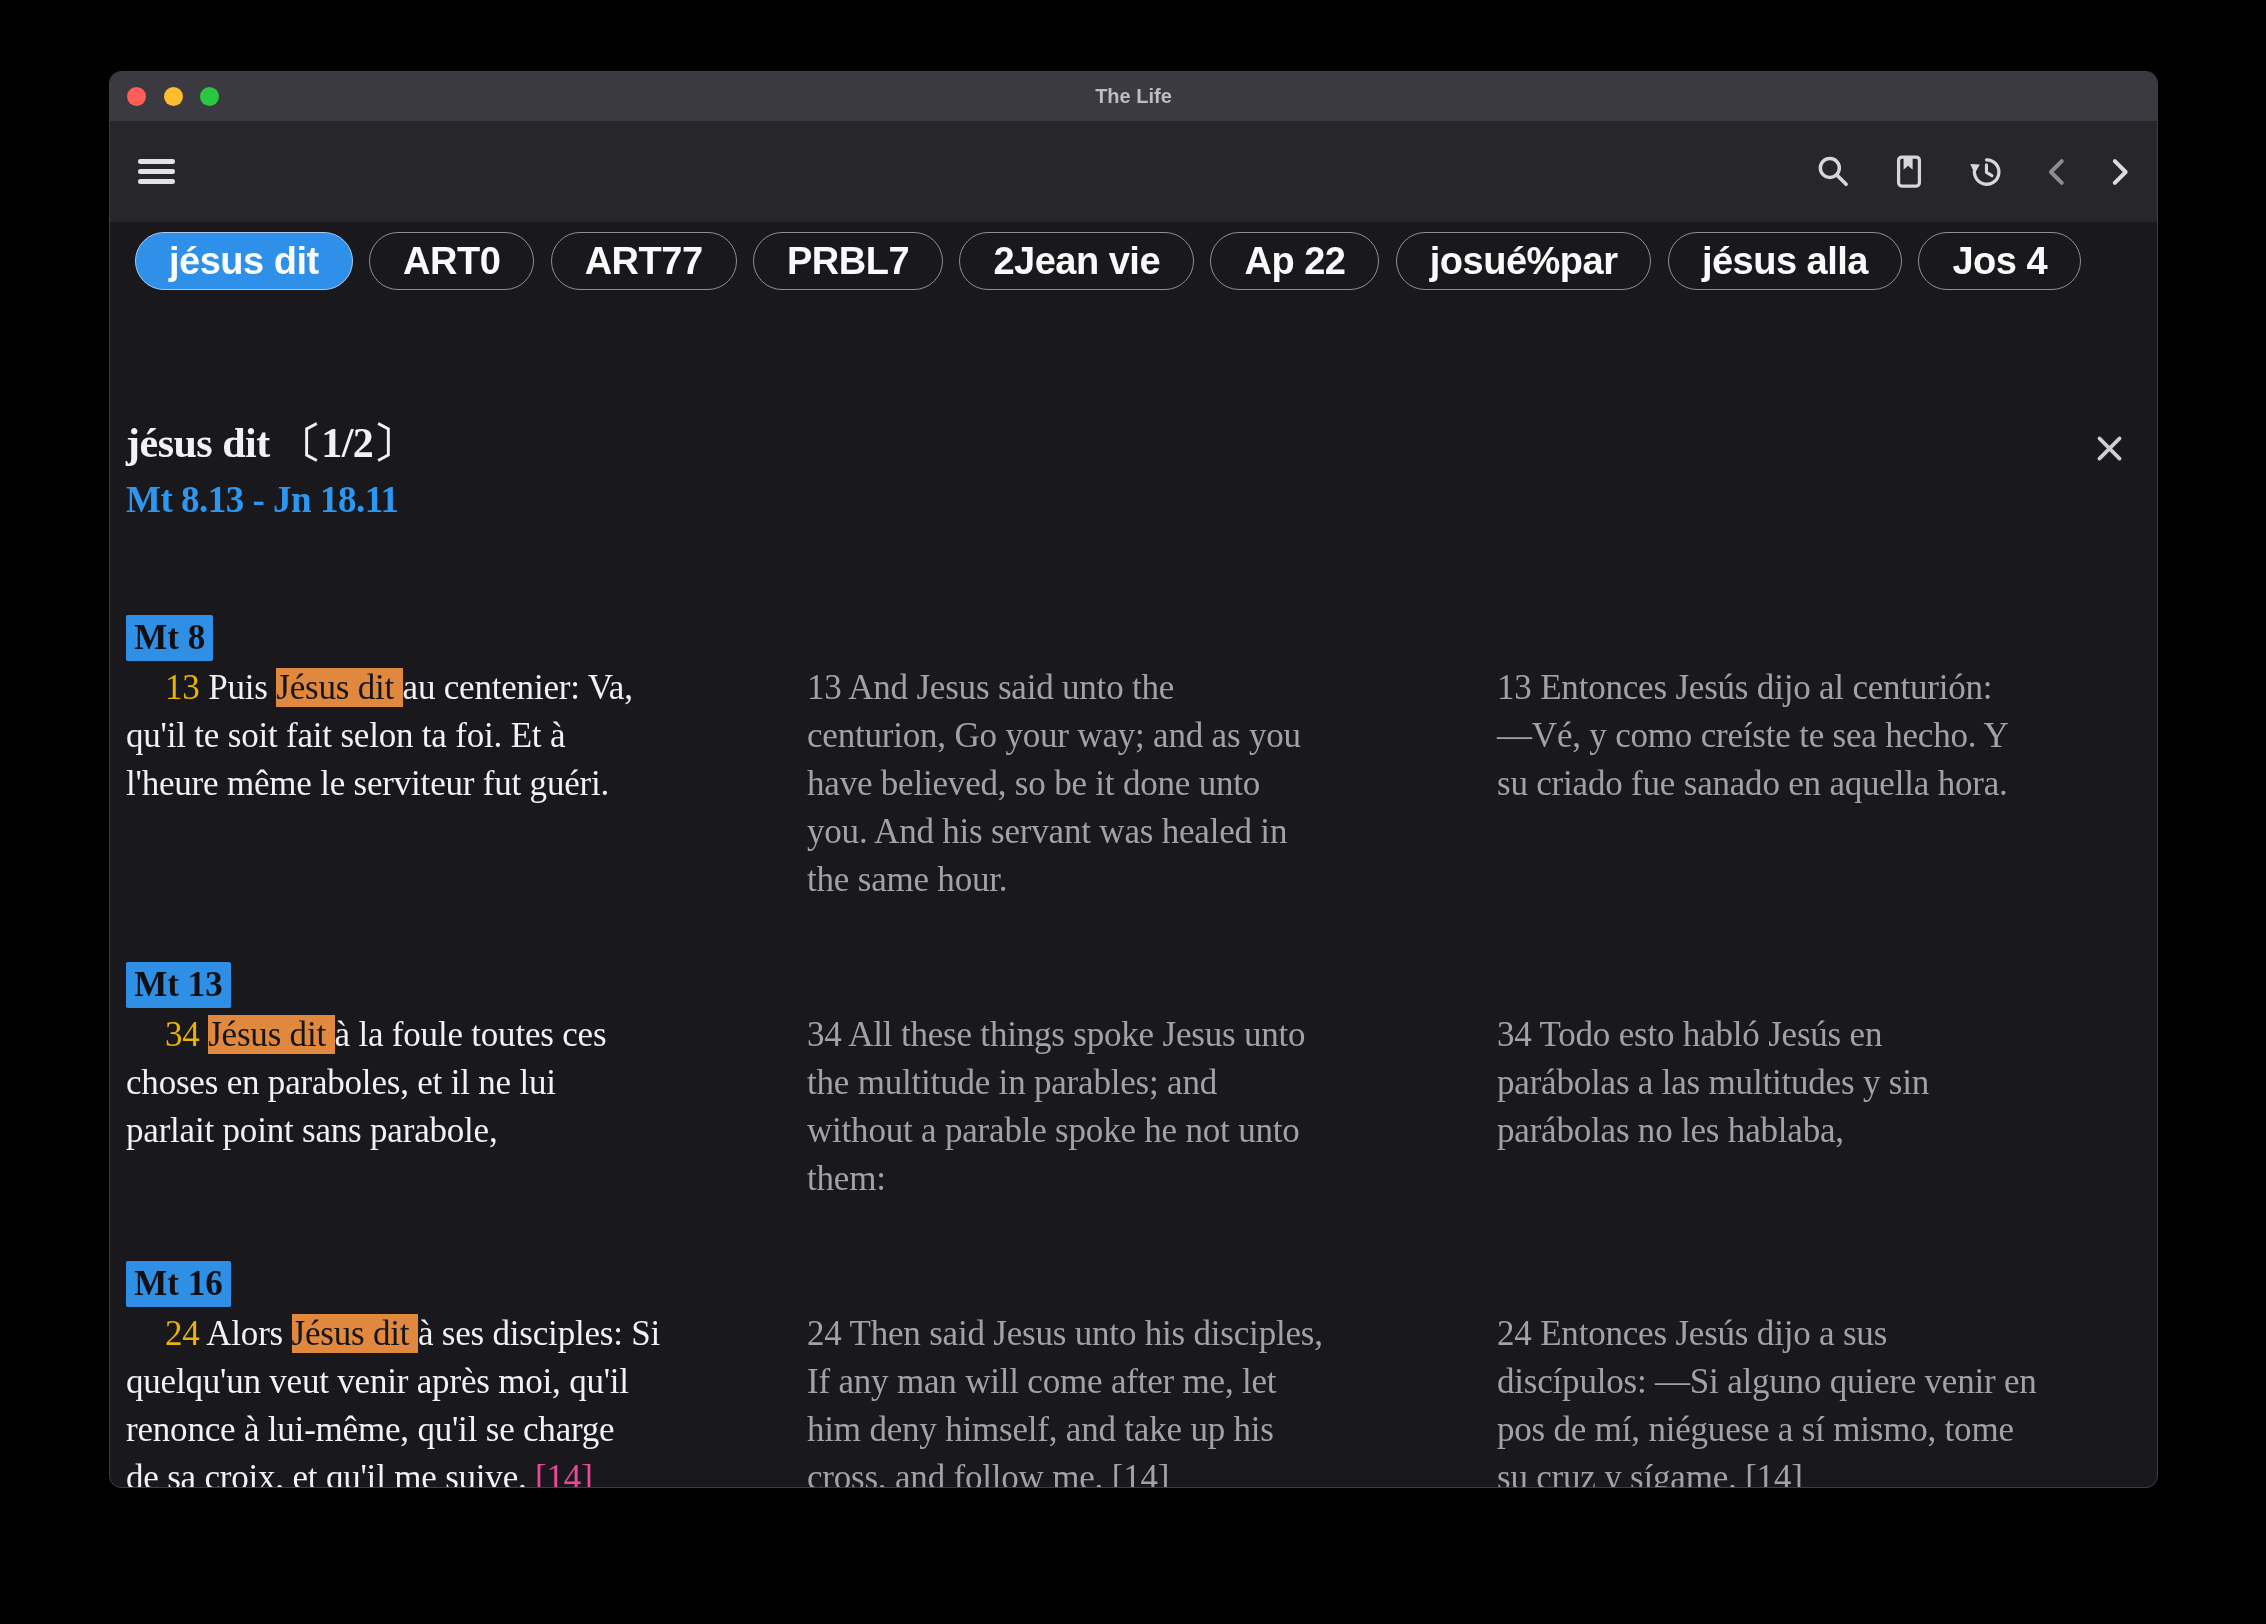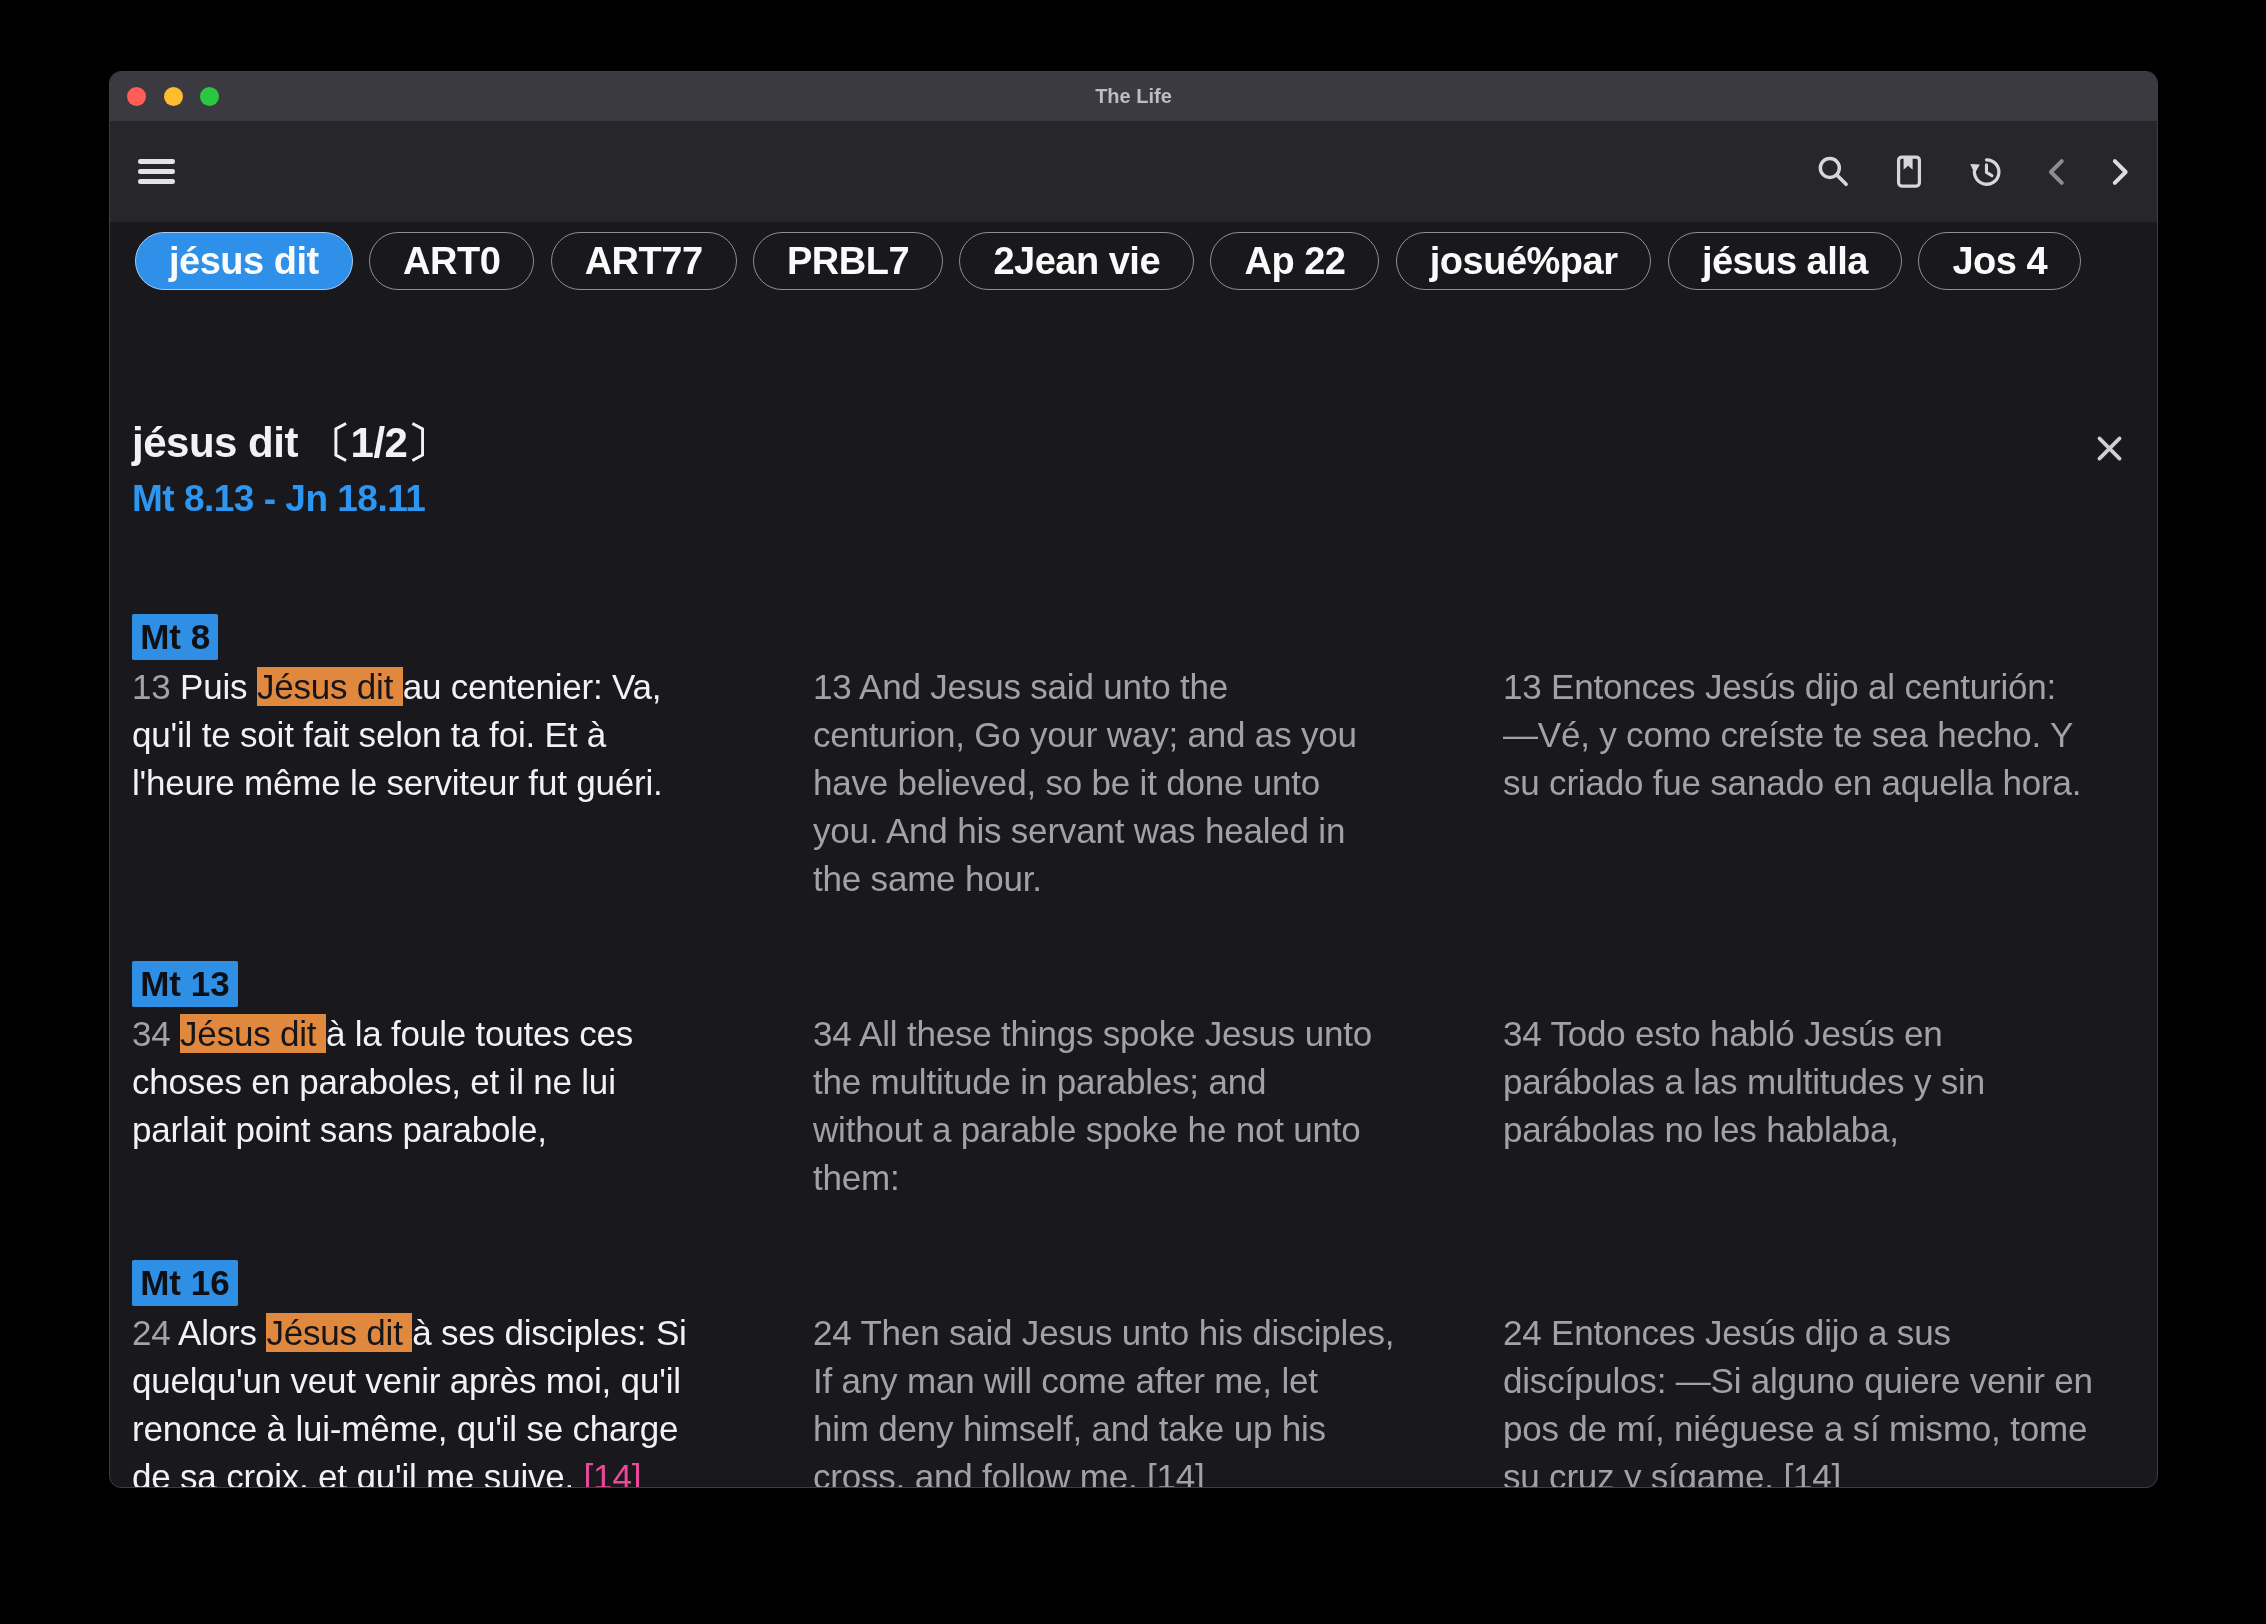--- a/index.html
+++ b/index.html
@@ -38,21 +38,21 @@
   .tabsrow{ display:flex; gap:16.4px; padding:10px 0 0 25px; height:69px;
             overflow:hidden; }
   .tab{ height:58px; border-radius:29px; border:1.8px solid #8e8e94;
         background:transparent; color:#fafafa; font-size:38px; font-weight:700;
         padding:0 33px; display:flex; align-items:center; white-space:nowrap;
         letter-spacing:-0.5px; cursor:pointer;
         font-family:"Liberation Sans","DejaVu Sans",sans-serif; }
   .tab.active{ background:#2e90e8; border-color:#a9c9ee; }
 
   
-  .content{ position:relative; padding-left:22px; }
+  .content{ position:relative; padding-left:16px;font-family:Liberation Serif, serif; }
   .results-header{ margin-top:124px; position:relative; }
   .rh-title{ font-size:42px; font-weight:700; color:#f2f2f4; letter-spacing:-0.5px; }
   .rh-range{ font-size:37px; font-weight:700; color:#2d96f0; margin-top:7px;
              letter-spacing:-0.5px; }
   .close-btn{ position:absolute; right:27.4px; top:14.6px; background:none; border:none;
               width:37px; height:37px; cursor:pointer; }
 
   .blocks{ margin-top:94px; }
   .block{ display:grid; grid-template-columns:649px 658px 678px;
           column-gap:14.6px; margin-bottom:58px;gap:32px; }
@@ -61,21 +61,21 @@
   .chip-row{ height:49px; }
   .chip{ display:inline-block; background:#2e8fe4; color:#101014;
          font-size:35px; line-height:46px; font-weight:700; padding:0 8.2px;
          border-radius:1.8px; cursor:pointer; }
 
   .verse{ font-size:35px; line-height:48px; white-space:pre-line;
           letter-spacing:-0.2px; }
   .fr{ color:#f2f2f4; }
   .col-en,.col-es{ padding-top:49px; }
   .en,.es{ color:#a1a2a8; }
-  .vnum{ color:#a3a3a3; }
+  .vnum{ color:#eab308;margin-left:39px; }
   .hl{ background:#e0883e; color:#15151a; }
   .note{ color:#ec4899; }
 
   svg{ display:block; }
 </style>
 </head>
 <body>
 
 <div class="window">
 

